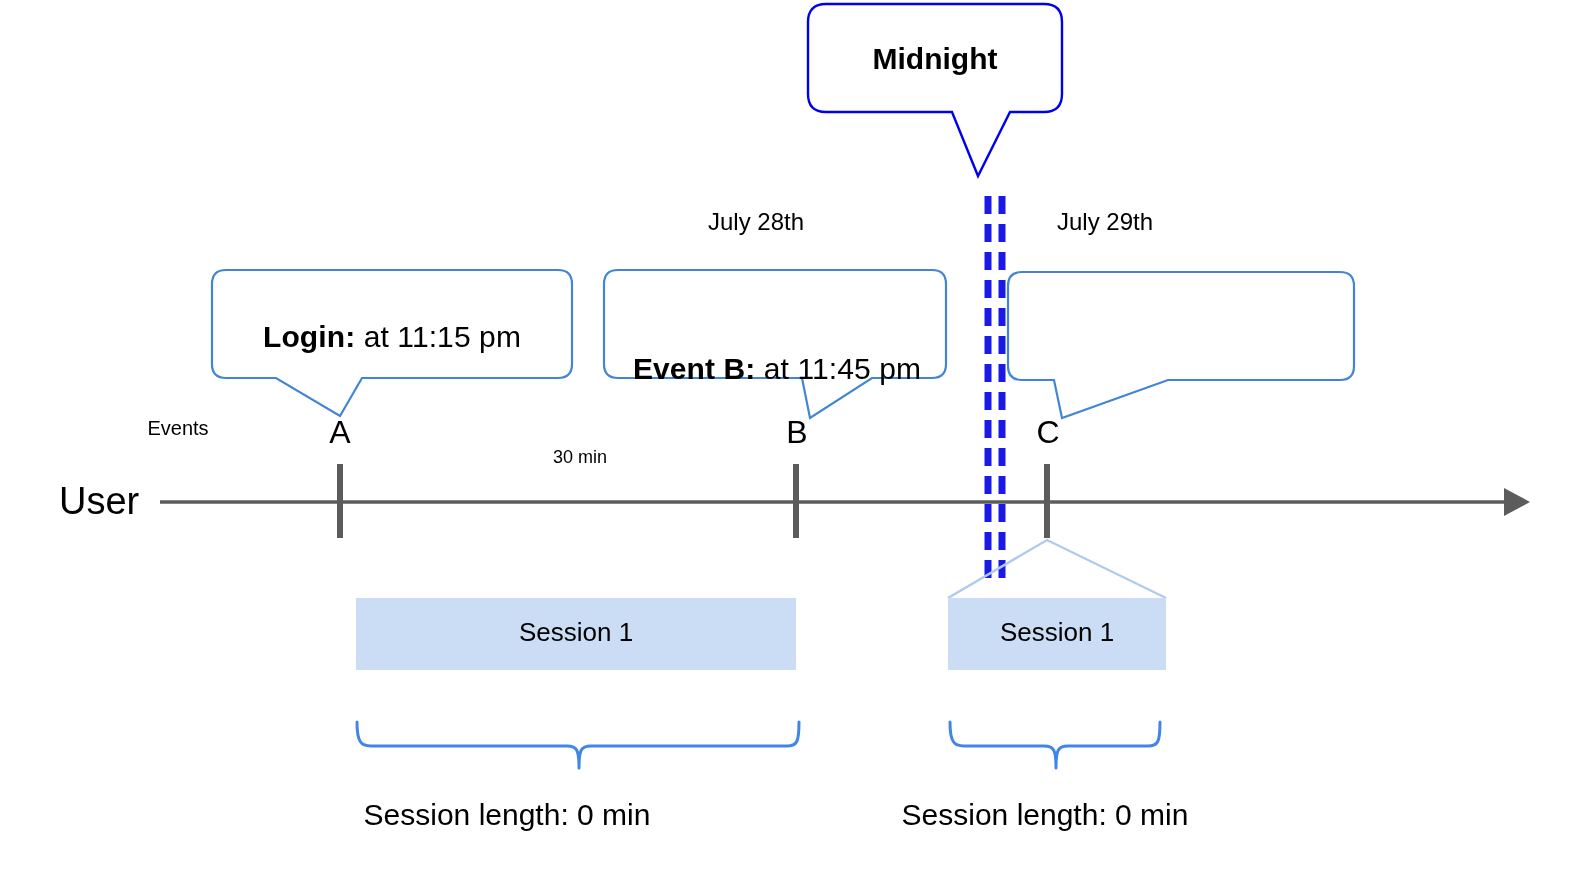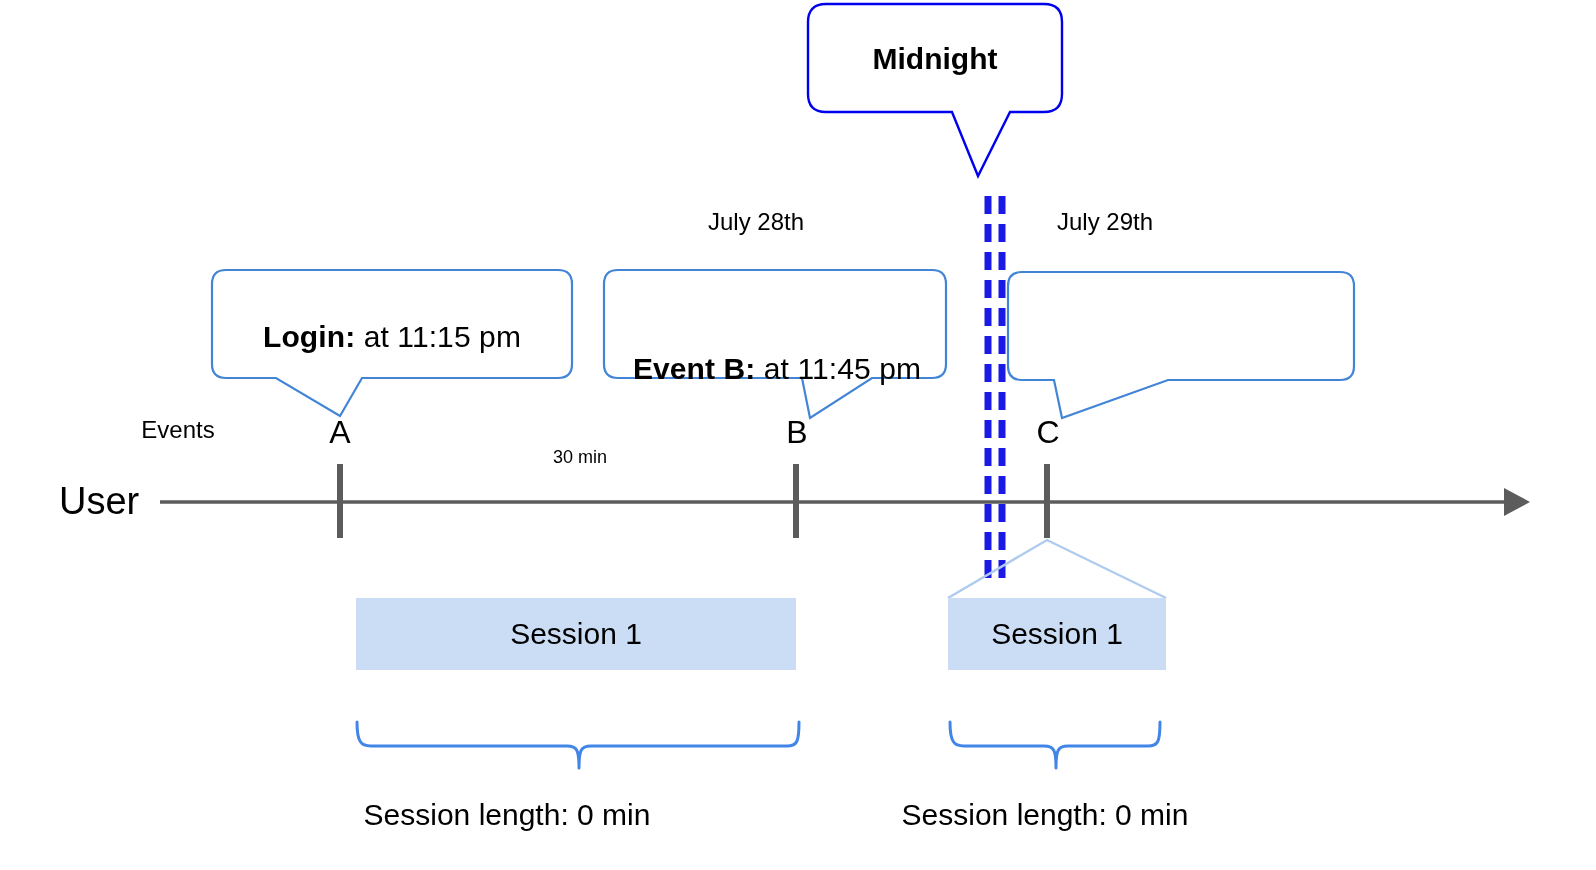--- a/index.html
+++ b/index.html
@@ -43,30 +43,30 @@
     font-weight: bold;
   }
   .date-text {
     font-size: 24px;
     margin-top: 47px;
   }
   .axis-label-user {
     font-size: 38px;
   }
   .axis-label-events {
-    font-size: 24px;
+    font-size: 20px;
   }
   .tick-label {
     font-size: 32px;
   }
   .dur-text {
     font-size: 18px;
   }
   .session-text {
-    font-size: 30px;
+    font-size: 26px;
   }
   .sesslen-text {
     font-size: 30px;
     text-align: right;
   }
   .center {
     transform: translateX(-50%);
   }
 </style>
 </head>

